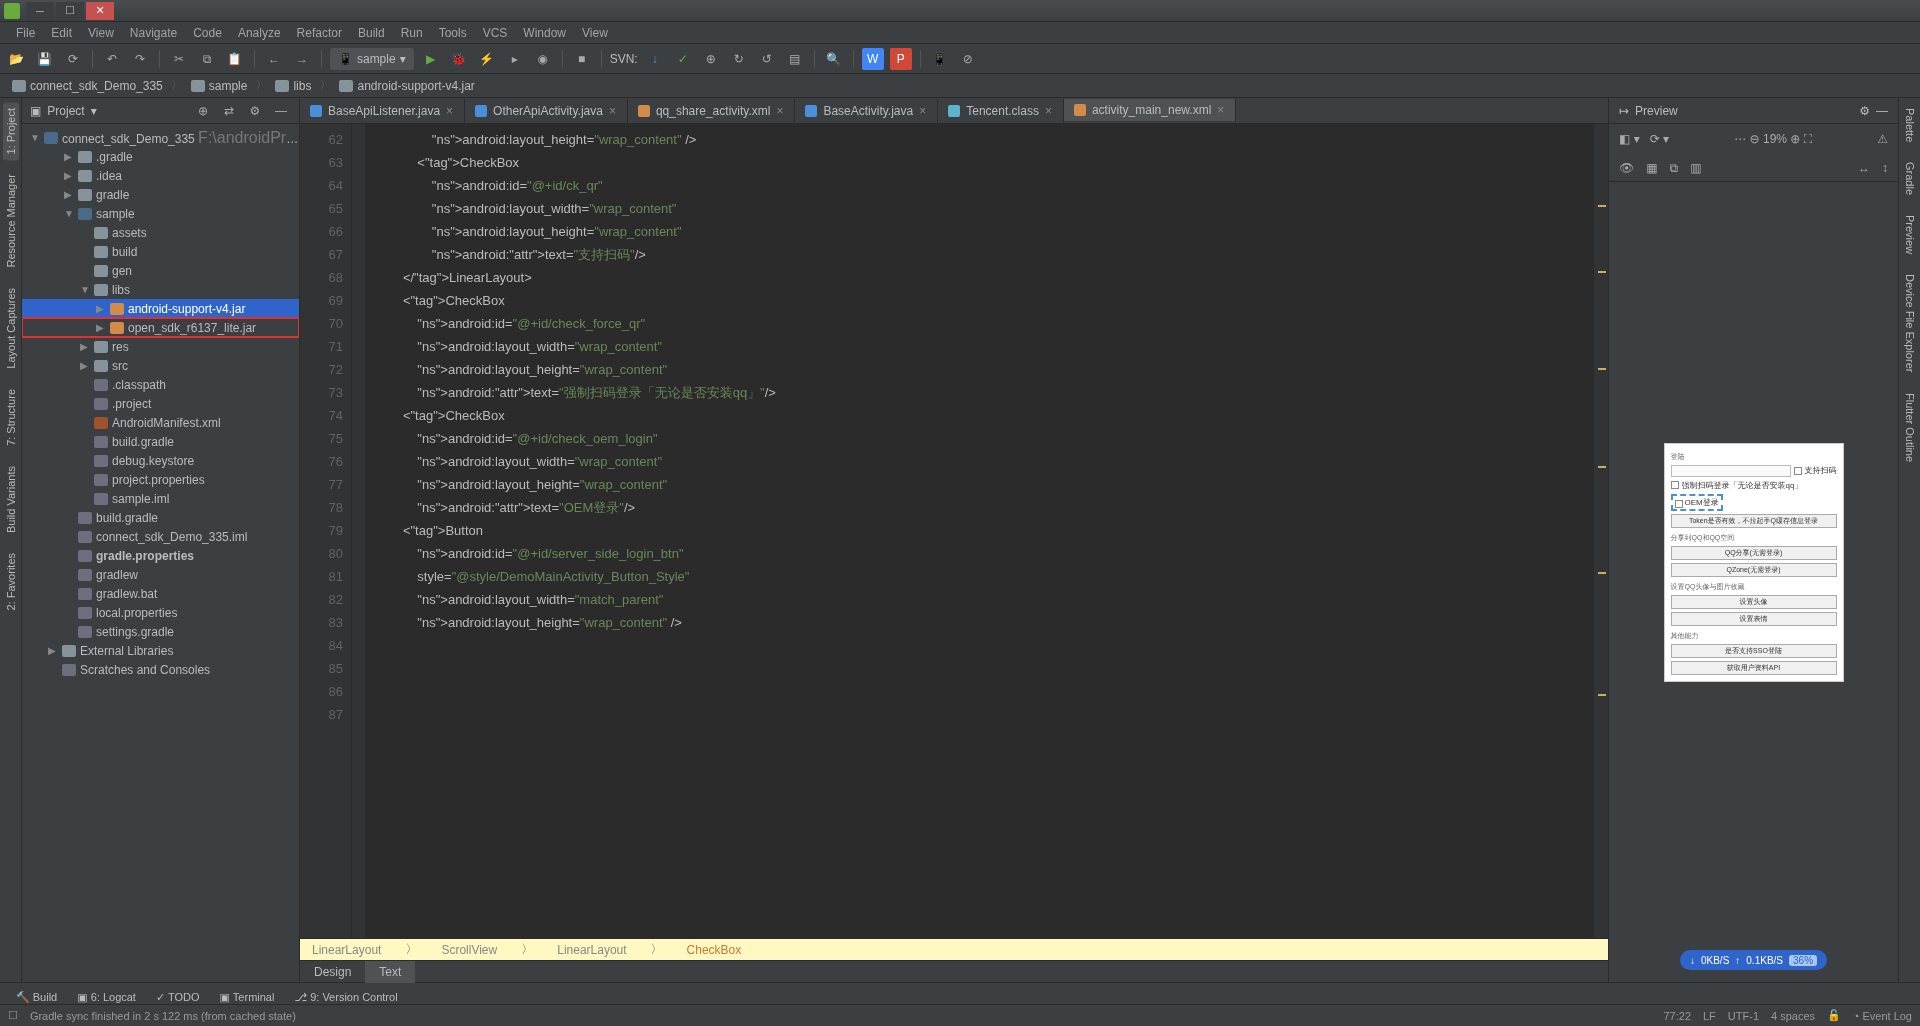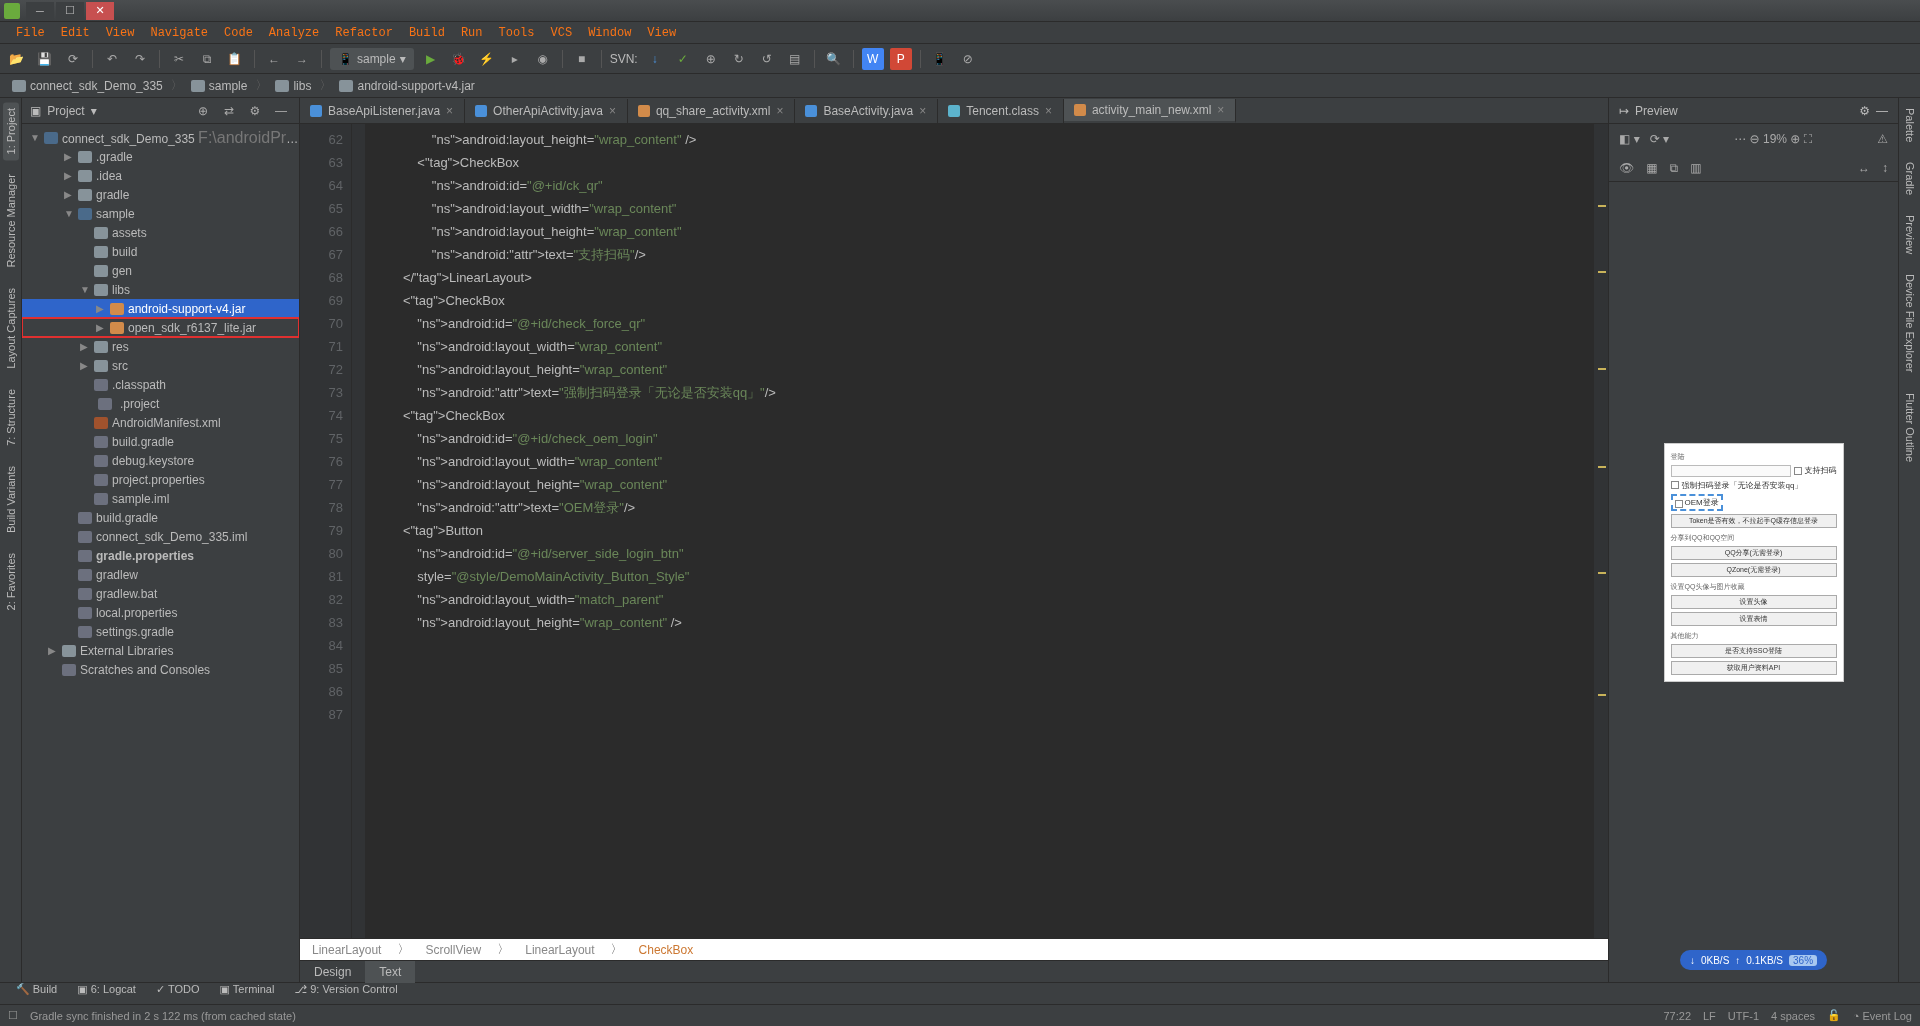--- a/index.html
+++ b/index.html
@@ -10,21 +10,21 @@
 .titlebar .icon { width:16px; height:16px; background:#6aab3d; border-radius:2px; margin-right:6px; }
 .titlebar .title { flex:1; font-size:11px; color:#ccc; }
 .titlebar .winbtns { display:flex; gap:2px; }
 .titlebar .winbtn { width:28px; height:18px; display:flex; align-items:center; justify-content:center; font-size:11px; }
 .winbtn.min { background:#3c3f41; }
 .winbtn.max { background:#3c3f41; }
 .winbtn.close { background:#c75050; color:#fff; }
 
 
 .menubar { height:22px; background:#3c3f41; display:flex; align-items:center; padding:0 8px; gap:0; border-bottom:1px solid #2b2b2b; }
-.menubar span { padding:0 8px; font-size:12px; color:#f97316; cursor:pointer;font-family:Liberation Mono, monospace; }
+.menubar span { padding:0 8px; font-size:12px; color:#a3a3a3; cursor:pointer; }
 
 
 .toolbar { height:30px; background:#3c3f41; display:flex; align-items:center; padding:0 6px; gap:6px; border-bottom:1px solid #2b2b2b; }
 .tbtn { width:22px; height:22px; display:flex; align-items:center; justify-content:center; color:#aaa; font-size:12px; border-radius:3px; }
 .tdiv { width:1px; height:18px; background:#555; margin:0 2px; }
 .module-sel { background:#4e5254; height:22px; padding:0 8px; display:flex; align-items:center; gap:4px; border-radius:3px; font-size:12px; }
 
 
 .breadcrumb { height:24px; background:#3c3f41; display:flex; align-items:center; padding:0 8px; gap:4px; border-bottom:1px solid #2b2b2b; font-size:12px; color:#bbb; }
 .breadcrumb .crumb { display:flex; align-items:center; gap:4px; padding:0 4px; }
@@ -64,21 +64,21 @@
 .tab-icn { width:12px; height:12px; border-radius:2px; display:inline-block; }
 .ti-java { background:#4a90d9; }
 .ti-xmlf { background:#d28b4a; }
 .ti-class { background:#5cb3cc; }
 
 .editor-body { flex:1; display:flex; overflow:hidden; background:#2b2b2b; font-family:Consolas,Menlo,monospace; font-size:13px; }
 .linenums { width:52px; background:#313335; color:#606366; text-align:right; padding:4px 8px 4px 0; line-height:23px; border-right:1px solid #2b2b2b; }
 .foldcol { width:14px; background:#313335; border-right:1px solid #2b2b2b; }
 .code { flex:1; padding:4px 0 4px 8px; line-height:23px; white-space:pre; overflow:hidden; }
 .code .val { color:#6a8759; }
-.editor-crumb { height:22px; background:#ffffff; display:flex; align-items:center; padding:0 12px; gap:16px; font-size:12px; color:#888; border-top:1px solid #2b2b2b; }
+.editor-crumb { height:22px; background:#fef9c3; display:flex; align-items:center; padding:0 12px; gap:24px; font-size:12px; color:#888; border-top:1px solid #2b2b2b; }
 .editor-crumb .last { color:#cc7832; }
 .editor-modetabs { height:22px; background:#3c3f41; display:flex; align-items:center; border-top:1px solid #2b2b2b; }
 .modetab { padding:0 14px; height:22px; display:flex; align-items:center; font-size:12px; color:#bbb; cursor:pointer; }
 .modetab.active { background:#4e5254; }
 
 
 .stripe { width:14px; background:#313335; position:relative; }
 .stripe .mark { position:absolute; right:2px; width:8px; height:2px; background:#c9b35a; }
 
 
@@ -96,21 +96,21 @@
 .device .sec-label { color:#666; font-size:7px; margin-top:2px; }
 .device .inprow { display:flex; gap:3px; align-items:center; }
 .device .inp { flex:1; height:12px; border:1px solid #bbb; background:#fafafa; }
 .device .chk { width:8px; height:8px; border:1px solid #888; }
 .device .dbtn { height:14px; border:1px solid #aaa; background:#f0f0f0; display:flex; align-items:center; justify-content:center; font-size:7px; }
 .device .oem { border:2px dashed #4a90d9; padding:1px 2px; display:inline-flex; align-items:flex-end; gap:2px; }
 .preview-netbadge { margin:8px auto 12px; height:20px; background:#2f65ca; border-radius:10px; display:flex; align-items:center; padding:0 10px; gap:6px; color:#fff; font-size:10px; width:fit-content; }
 .preview-netbadge .pct { background:#a8c8f0; color:#2f65ca; padding:0 4px; border-radius:3px; }
 
 
-.bottombar { height:22px; background:#3c3f41; display:flex; align-items:flex-start; padding:0 8px; gap:4px; border-top:1px solid #2b2b2b; font-size:11px; }
+.bottombar { height:22px; background:#3c3f41; display:flex; align-items:flex-end; padding:0 8px; gap:4px; border-top:1px solid #2b2b2b; font-size:11px; }
 .bottombar .btab { padding:0 8px; display:flex; align-items:center; gap:4px; }
 .statusbar { height:22px; background:#3c3f41; display:flex; align-items:center; padding:0 8px; gap:12px; border-top:1px solid #2b2b2b; font-size:11px; color:#999; }
 .statusbar .spacer { flex:1; }
 </style>
 </head>
 <body>
 
 <div class="titlebar">
   <span class="icon"></span>
   <div class="winbtns">
@@ -285,21 +285,21 @@
         <div class="tree-row" style="padding-left: 58px;">
           <span class="tree-arrow">▶</span>
           <span class="tree-icn ti-folder"></span>
           <span class="tree-label">src</span>
         </div>
         <div class="tree-row" style="padding-left: 58px;">
           <span class="tree-arrow"></span>
           <span class="tree-icn ti-file"></span>
           <span class="tree-label">.classpath</span>
         </div>
-        <div class="tree-row" style="padding-left: 58px; gap: 8px;">
+        <div class="tree-row" style="padding-left: 58px;">
           <span class="tree-arrow"></span>
           <span class="tree-icn ti-file"></span>
           <span class="tree-label">.project</span>
         </div>
         <div class="tree-row" style="padding-left: 58px;">
           <span class="tree-arrow"></span>
           <span class="tree-icn ti-xml"></span>
           <span class="tree-label">AndroidManifest.xml</span>
         </div>
         <div class="tree-row" style="padding-left: 58px;">

